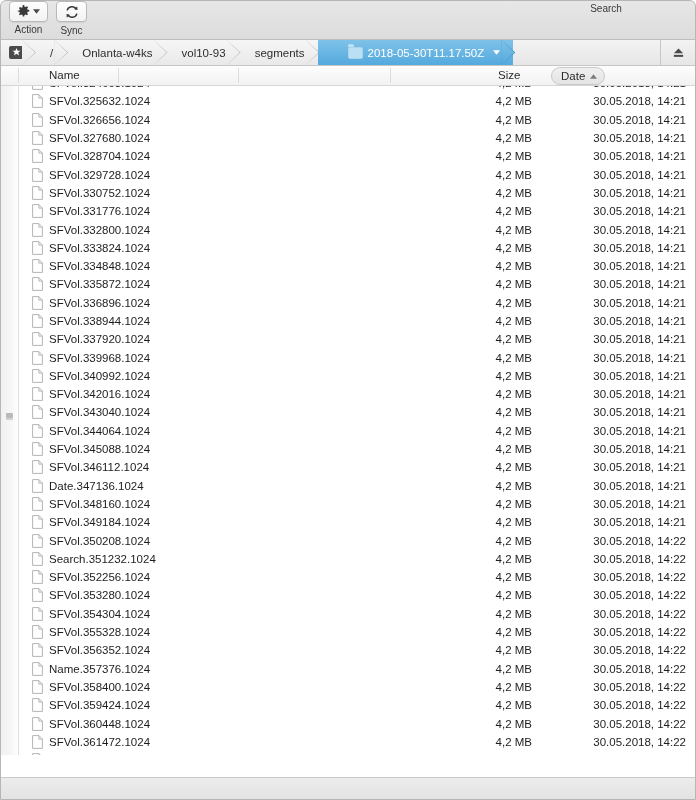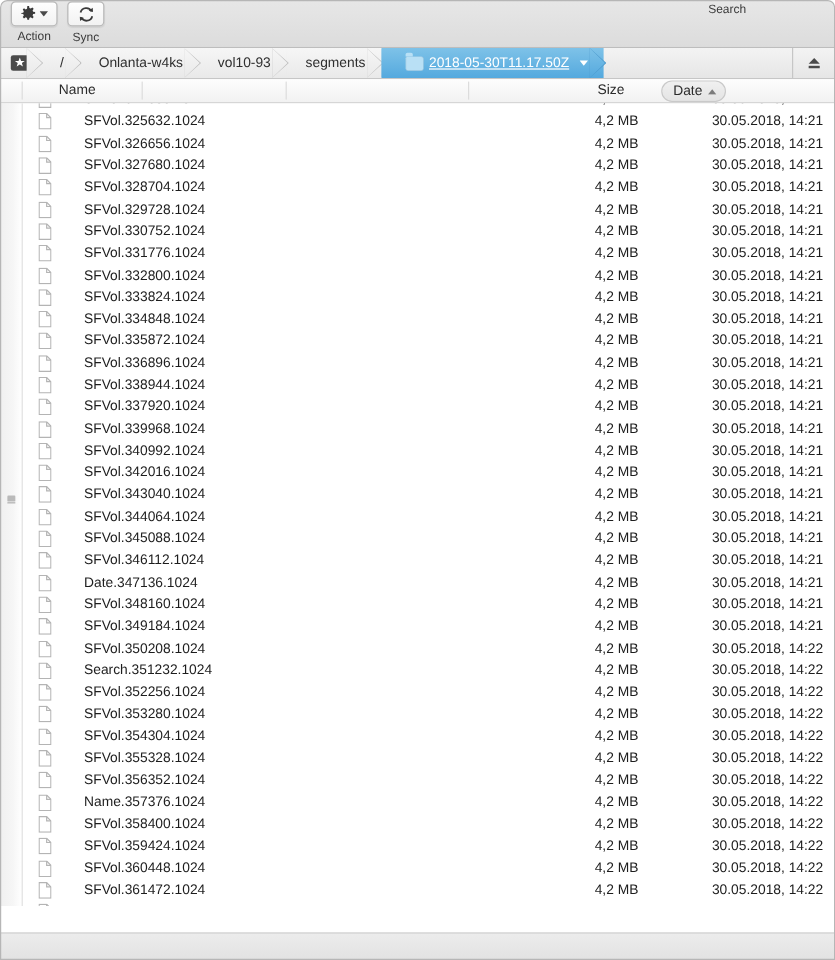--- a/index.html
+++ b/index.html
@@ -130,23 +130,22 @@
     right: -2px; top: 0;
     width: 14px; height: 100%;
     background: #bdbdbd;
     clip-path: polygon(0 0, 100% 50%, 0 100%);
     z-index: 1;
   }
   .crumb.home { padding: 0 10px 0 9px; }
   .crumb.active {
     background: linear-gradient(180deg,#7ec2e8 0%,#54a9de 100%);
     color: #ffffff;
-    padding-left: 20px;
+    padding-left: 30px;
     z-index: 5;
-    text-decoration: underline;
   }
   .crumb.active::after {
     background: linear-gradient(180deg,#7ec2e8 0%,#54a9de 100%);
   }
   .crumb.active::before { background: #4795c9; }
   .crumb.active .crumb-arrow-l {
     position: absolute; left: 0; top: 0;
     width: 13px; height: 100%;
     background: linear-gradient(180deg,#7ec2e8 0%,#54a9de 100%);
     clip-path: polygon(0 0, 100% 50%, 0 100%);
@@ -248,21 +247,21 @@
     align-items: center;
     font-size: 11.5px;
     color: #1d1d1d;
   }
   .doc-icon {
     position: absolute;
     left: 32px;
     width: 11px; height: 14px;
     color: #b4b4b4;
   }
-  .r-name { position: absolute; left: 49px; white-space: nowrap; margin-left: 21px; }
+  .r-name { position: absolute; left: 49px; white-space: nowrap; }
   .r-size { position: absolute; left: 440px; width: 92px; text-align: right; }
   .r-date { position: absolute; left: 540px; width: 146px; text-align: right; }
 
   
   .bottombar {
     position: absolute;
     left: 0; right: 0; bottom: 0;
     height: 23px;
     background: linear-gradient(180deg,#ececec 0%,#e2e2e2 100%);
     border-top: 1px solid #c9c9c9;

